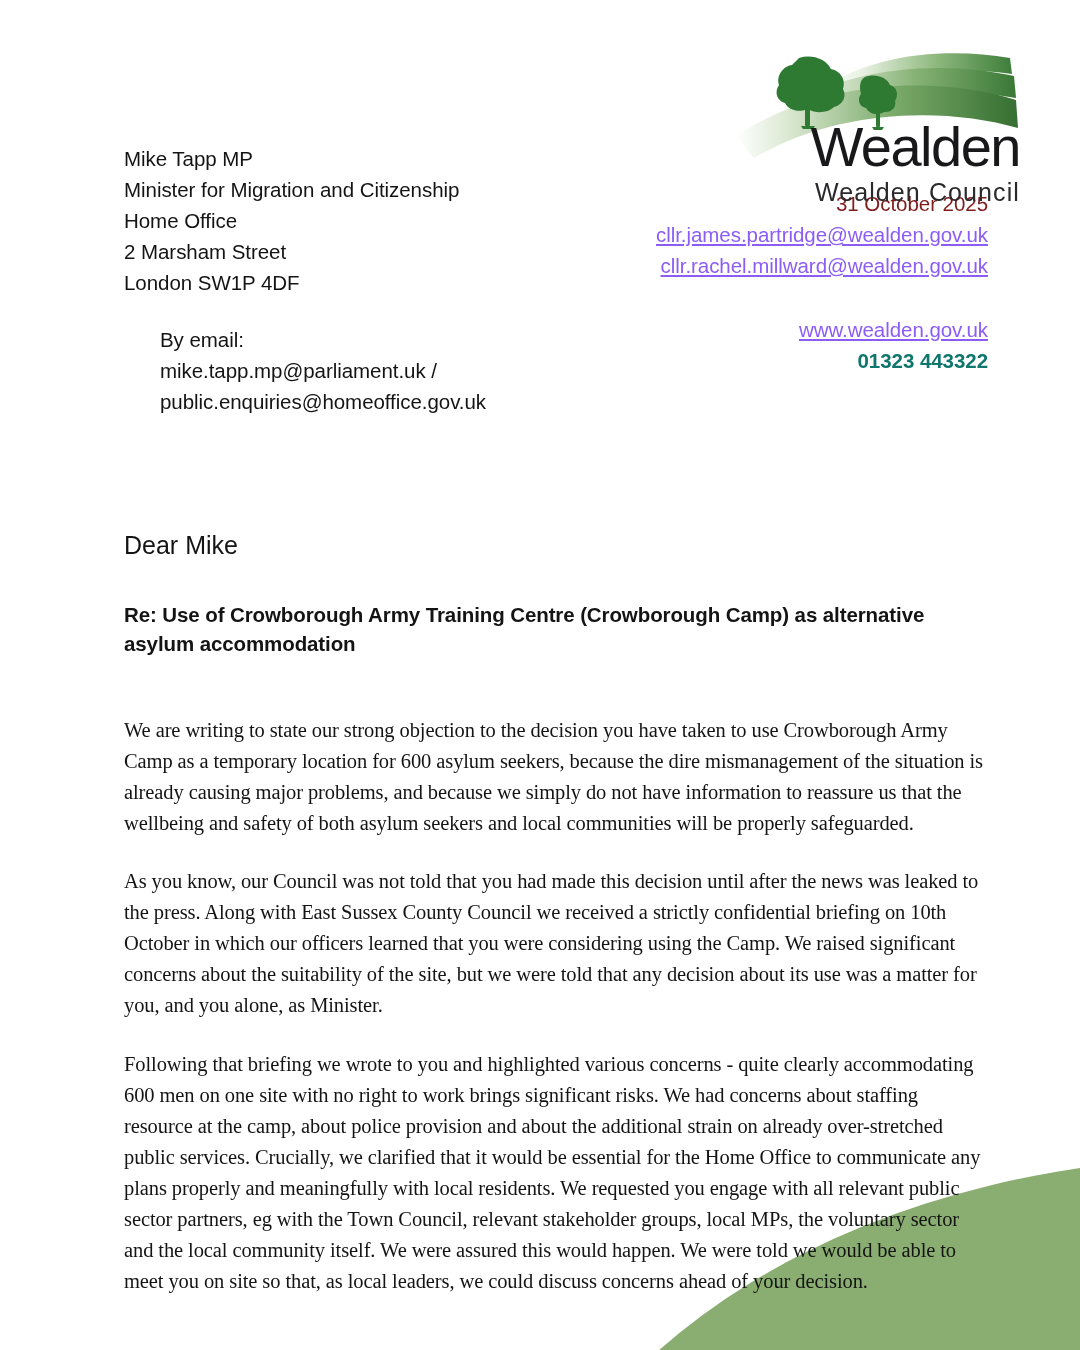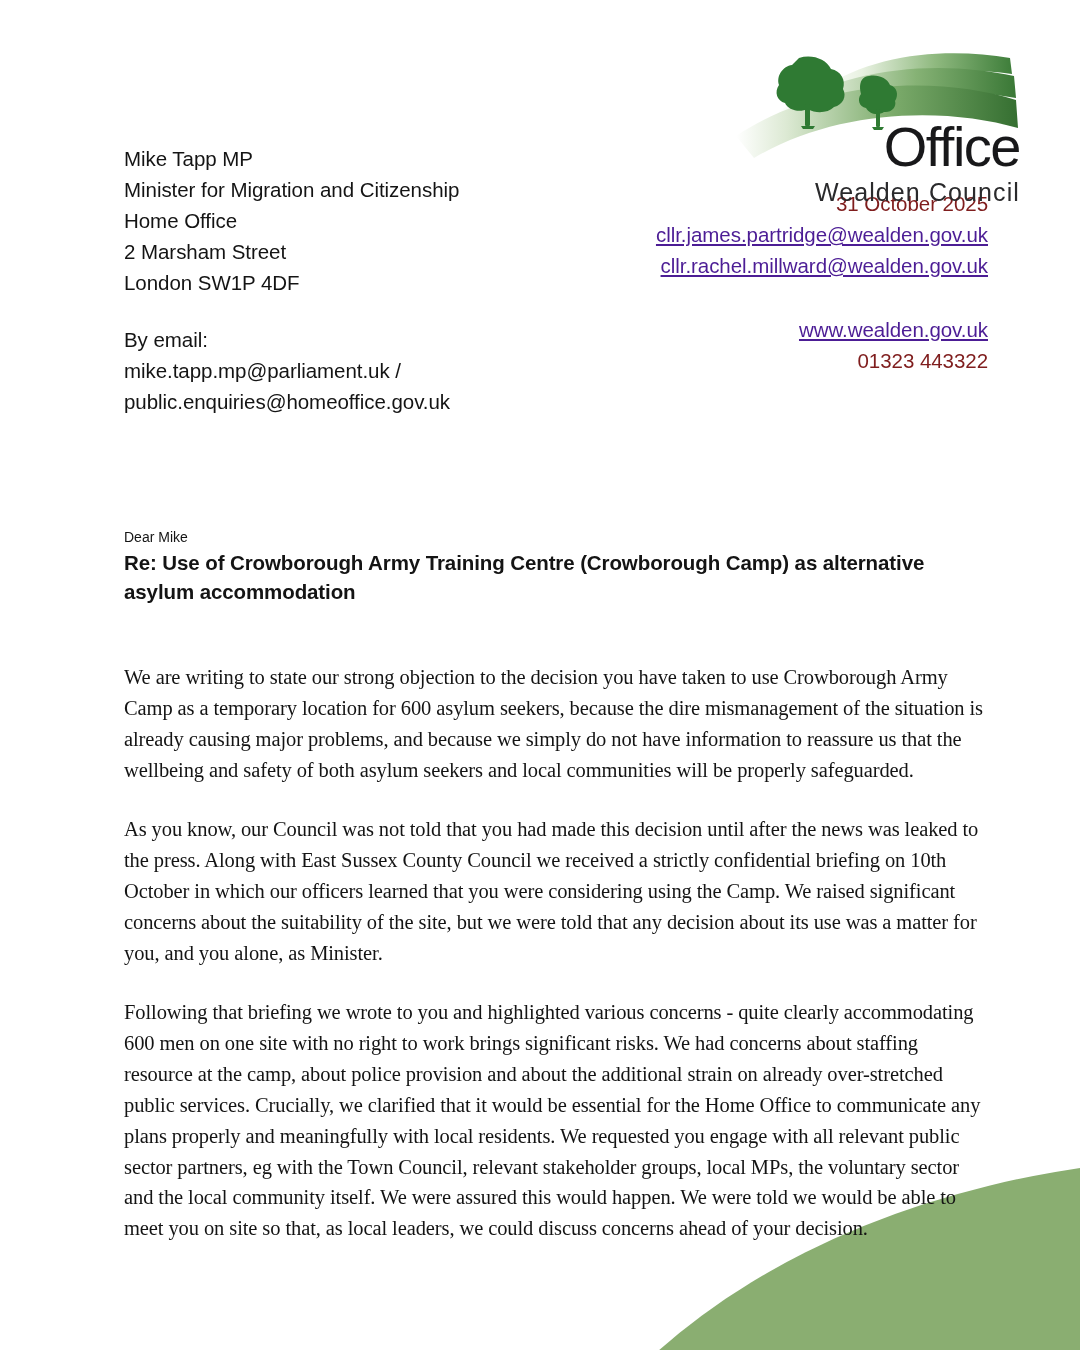--- a/index.html
+++ b/index.html
@@ -82,47 +82,48 @@
   }
 
   .address-block {
     font-size: 20.5px;
     line-height: 1.51;
     color: #141414;
     white-space: pre-line;
     letter-spacing: -0.05px;
   }
 
-  .address-block .by-email { margin-top: 26px; display: block; white-space: pre-line; }
+  .address-block .by-email { margin-top: 26px; display: block; white-space: pre-line; margin-left: 36px; }
 
   .contact-block {
     text-align: right;
     font-size: 20.5px;
     line-height: 1.5;
     letter-spacing: -0.05px;
     padding-top: 76px;
     min-width: 380px;
   }
   .contact-block .date { color: #7f1d1d; display: block; }
   .contact-block a,
   .contact-block .link {
-    color: #4c1d95;
+    color: #8b5cf6;
     text-decoration: underline;
     text-underline-offset: 2px;
     display: block;
   }
   .contact-block .spacer { height: 34px; }
-  .contact-block .phone { color: #7f1d1d; display: block; }
+  .contact-block .phone { color: #0f766e; display: block; font-weight: bold; }
 
   
   .letter { margin-top: 78px; }
 
   .salutation {
-    font-size: 14px;
+    font-size: 25px;
     line-height: 1.5;
+    margin-bottom: 36px;
   }
 
   .subject {
     font-size: 20.5px;
     font-weight: 700;
     line-height: 1.43;
     margin-bottom: 56px;
     max-width: 830px;
     letter-spacing: -0.1px;
   }
@@ -183,21 +184,21 @@
     <g fill="#2F7A33">
       <path d="M165 49 C175 45 187 49 190 57 C197 59 199 67 195 73
                C197 79 191 85 184 84 C178 88 169 86 166 80
                C159 79 157 71 161 66 C159 58 160 52 165 49 Z"></path>
       <rect x="176" y="81" width="4" height="18" rx="1"></rect>
       <path d="M172 99 h12 l-2 3 h-8 Z"></path>
     </g>
   </svg>
 
   <div class="logo-wordmark">
-    <span class="logo-main">Office</span>
+    <span class="logo-main">Wealden</span>
     <span class="logo-sub">Wealden Council</span>
   </div>
 </div>
 
 <div class="page">
 
   <div class="header-row">
 
     <div class="address-block">
       <span>Mike Tapp MP

